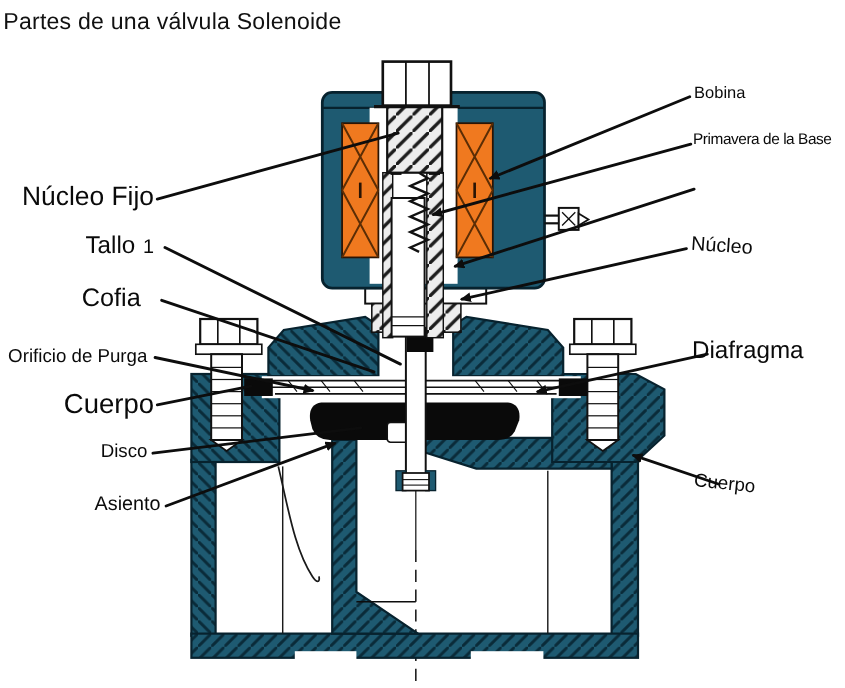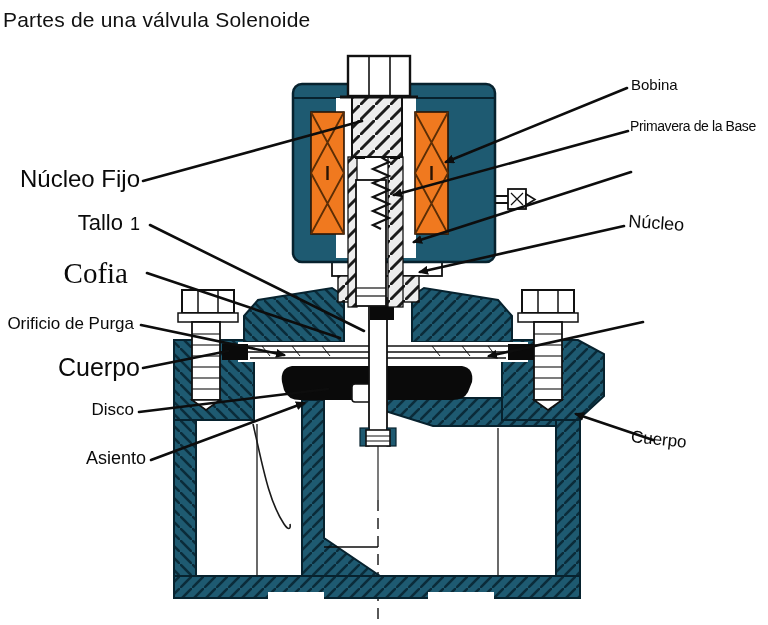--- a/index.html
+++ b/index.html
@@ -10,21 +10,21 @@
   .canvas svg{position:absolute;left:0;top:0;}
   .title{
     position:absolute;left:3px;top:8px;width:768px;text-align:left;
     font-size:21px;letter-spacing:.2px;color:#111;
   }
   .lbl{position:absolute;white-space:nowrap;color:#0a0a0a;line-height:1;}
   
   .l-nucleo-fijo{right:628px;top:167px;font-size:24px;}
   .l-tallo{right:628px;top:212px;font-size:22px;}
   .l-tallo .mark{font-size:18px;margin-left:7px;}
-  .l-cofia{right:640px;top:259px;font-size:29px;font-family:Liberation Serif, serif;}
+  .l-cofia{right:640px;top:259px;font-size:23px;}
   .l-orificio{right:634px;top:315px;font-size:17px;}
   .l-sello{right:628px;top:355px;font-size:25px;}
   .l-disco{right:634px;top:401px;font-size:17px;padding-left:18px;}
   .l-asiento{right:622px;top:449px;font-size:18px;margin-left:16px;}
   
   .l-bobina{left:631px;top:77px;font-size:15px;}
   .l-primavera{left:630px;top:119px;font-size:14px;letter-spacing:-0.4px;text-align:right;}
   .l-tubo{left:634px;top:159px;font-size:17px;}
   .l-nucleo{left:629px;top:212px;font-size:18px;transform:rotate(4deg);transform-origin:left top;}
   .l-diafragma{left:629px;top:307px;font-size:22px;}
@@ -214,15 +214,16 @@
   <div class="lbl l-tallo"><span>Tallo</span><span class="mark">1</span></div>
   <div class="lbl l-cofia">Cofia</div>
   <div class="lbl l-orificio">Orificio de Purga</div>
   <div class="lbl l-sello">Cuerpo</div>
   <div class="lbl l-disco">Disco</div>
   <div class="lbl l-asiento">Asiento</div>
 
   <div class="lbl l-bobina">Bobina</div>
   <div class="lbl l-primavera">Primavera de la Base</div>
   <div class="lbl l-nucleo">Núcleo</div>
+  <div class="lbl l-diafragma">Diafragma</div>
   <div class="lbl l-cuerpo">Cuerpo</div>
 
 </div>
 
 </body></html>

